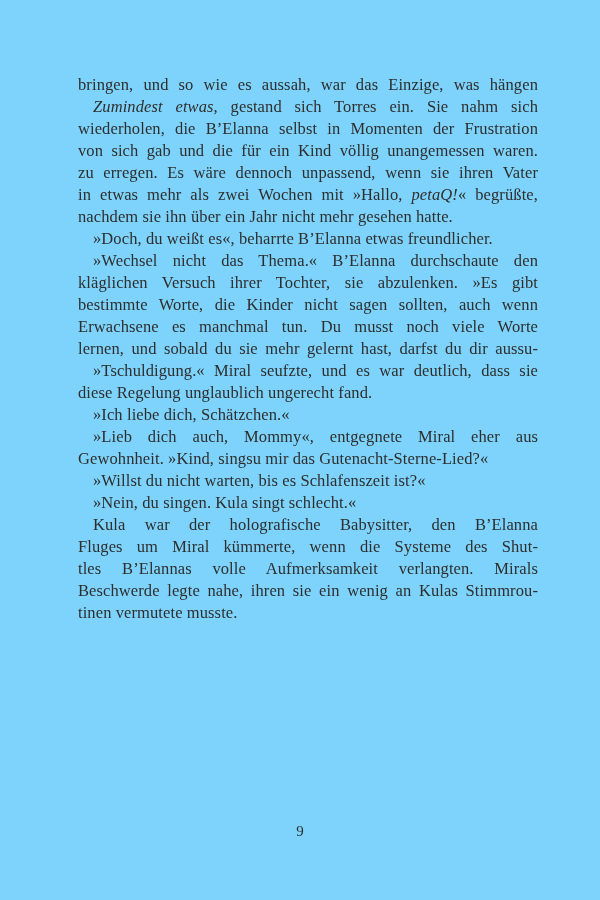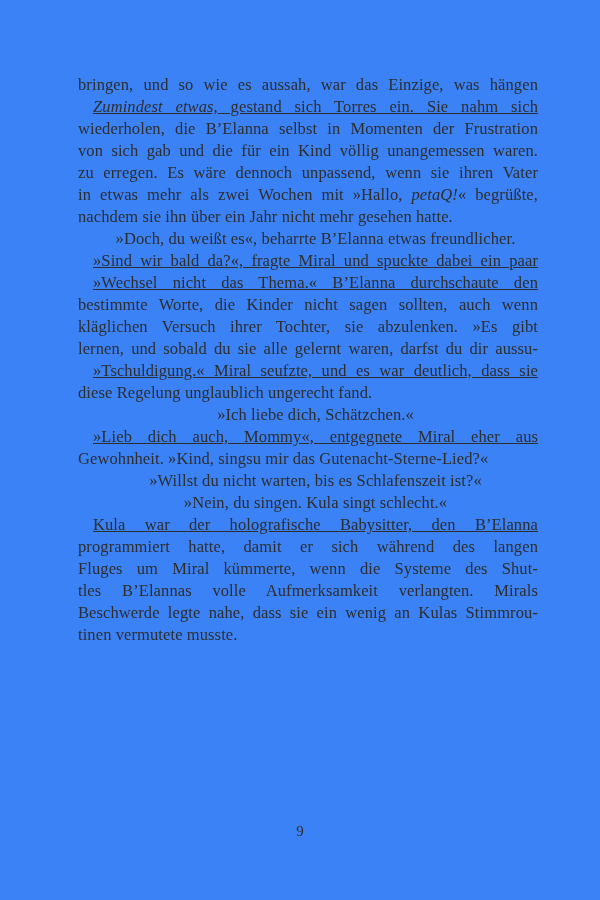--- a/index.html
+++ b/index.html
@@ -11,21 +11,21 @@
     height: 900px;
     background: #ffffff;
     font-family: "Liberation Serif", "DejaVu Serif", serif;
     color: #2e2e2e;
     overflow: hidden;
   }
   .book-page {
     position: relative;
     width: 600px;
     height: 900px;
-    background: #3b82f6;
+    background: #7dd3fc;
   }
   .text-block {
     position: absolute;
     left: 78px;
     top: 74px;
     width: 460px;
   }
   .line {
     height: 22px;
     line-height: 22px;
@@ -34,26 +34,24 @@
     white-space: normal;
     overflow: hidden;
     text-align: left;
   }
   .line.just {
     text-align: justify;
     text-align-last: justify;
   }
   .line.indent {
     padding-left: 15px;
-    text-align: center;
   }
   .line.indent.just {
     
     width: 445px;
-    text-decoration: underline;
   }
   .line em {
     font-style: italic;
   }
   .page-number {
     position: absolute;
     left: 0;
     top: 820px;
     width: 600px;
     text-align: center;
@@ -68,33 +66,32 @@
 <div class="book-page">
   <div class="text-block">
       <div class="line just"><span>bringen, und so wie es aussah, war das Einzige, was hängen</span></div>
       <div class="line indent just"><em>Zumindest etwas,</em><span> gestand sich Torres ein. Sie nahm sich</span></div>
       <div class="line just"><span>wiederholen, die B’Elanna selbst in Momenten der Frustration</span></div>
       <div class="line just"><span>von sich gab und die für ein Kind völlig unangemessen waren.</span></div>
       <div class="line just"><span>zu erregen. Es wäre dennoch unpassend, wenn sie ihren Vater</span></div>
       <div class="line just"><span>in etwas mehr als zwei Wochen mit »Hallo, </span><em>petaQ!</em><span>« begrüßte,</span></div>
       <div class="line"><span>nachdem sie ihn über ein Jahr nicht mehr gesehen hatte.</span></div>
       <div class="line indent"><span>»Doch, du weißt es«, beharrte B’Elanna etwas freundlicher.</span></div>
-      <div class="line indent just"><span>»Sind wir bald da?«, fragte Miral und spuckte dabei ein paar</span></div>
       <div class="line indent just"><span>»Wechsel nicht das Thema.« B’Elanna durchschaute den</span></div>
+      <div class="line just"><span>kläglichen Versuch ihrer Tochter, sie abzulenken. »Es gibt</span></div>
       <div class="line just"><span>bestimmte Worte, die Kinder nicht sagen sollten, auch wenn</span></div>
-      <div class="line just"><span>kläglichen Versuch ihrer Tochter, sie abzulenken. »Es gibt</span></div>
-      <div class="line just"><span>lernen, und sobald du sie alle gelernt waren, darfst du dir aussu-</span></div>
+      <div class="line just"><span>Erwachsene es manchmal tun. Du musst noch viele Worte</span></div>
+      <div class="line just"><span>lernen, und sobald du sie mehr gelernt hast, darfst du dir aussu-</span></div>
       <div class="line indent just"><span>»Tschuldigung.« Miral seufzte, und es war deutlich, dass sie</span></div>
       <div class="line"><span>diese Regelung unglaublich ungerecht fand.</span></div>
       <div class="line indent"><span>»Ich liebe dich, Schätzchen.«</span></div>
       <div class="line indent just"><span>»Lieb dich auch, Mommy«, entgegnete Miral eher aus</span></div>
       <div class="line"><span>Gewohnheit. »Kind, singsu mir das Gutenacht-Sterne-Lied?«</span></div>
       <div class="line indent"><span>»Willst du nicht warten, bis es Schlafenszeit ist?«</span></div>
       <div class="line indent"><span>»Nein, du singen. Kula singt schlecht.«</span></div>
       <div class="line indent just"><span>Kula war der holografische Babysitter, den B’Elanna</span></div>
-      <div class="line just"><span>programmiert hatte, damit er sich während des langen</span></div>
       <div class="line just"><span>Fluges um Miral kümmerte, wenn die Systeme des Shut-</span></div>
       <div class="line just"><span>tles B’Elannas volle Aufmerksamkeit verlangten. Mirals</span></div>
-      <div class="line just"><span>Beschwerde legte nahe, dass sie ein wenig an Kulas Stimmrou-</span></div>
+      <div class="line just"><span>Beschwerde legte nahe, ihren sie ein wenig an Kulas Stimmrou-</span></div>
       <div class="line"><span>tinen vermutete musste.</span></div>
     </div>
   <div class="page-number">9</div>
 </div>
 
 </body></html>

